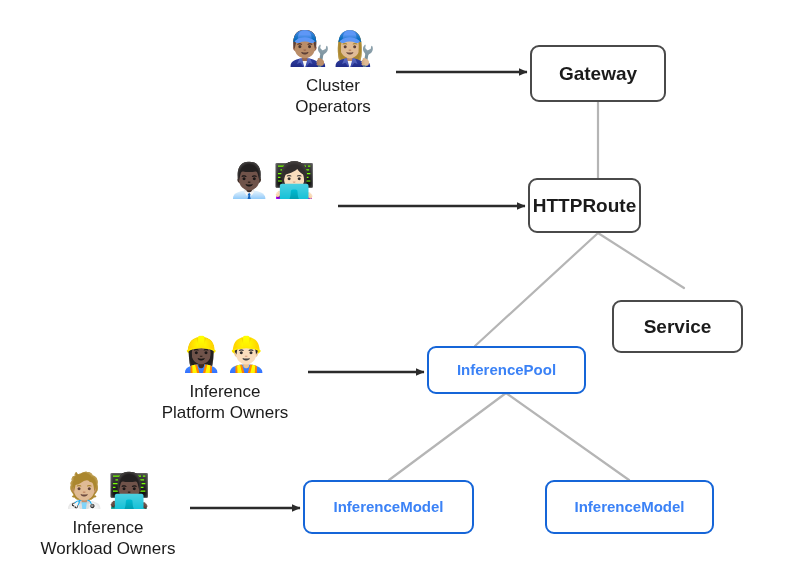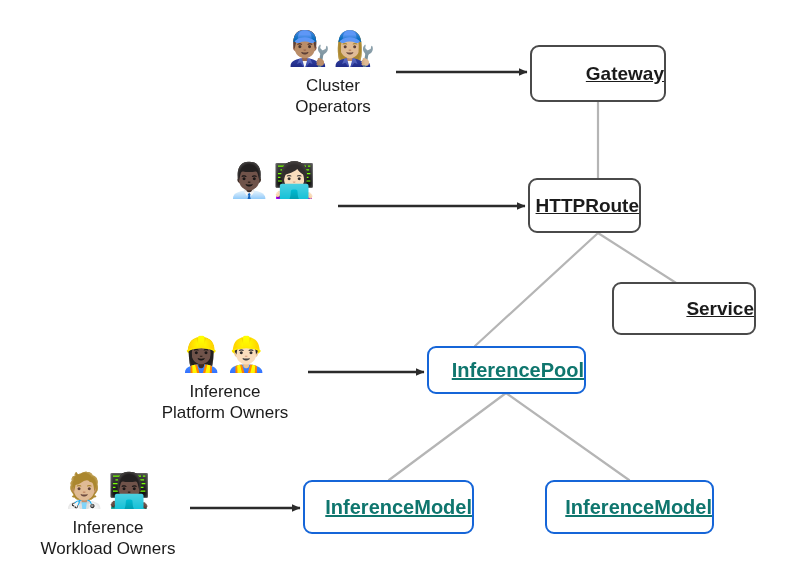--- a/index.html
+++ b/index.html
@@ -24,38 +24,37 @@
     height: 572px;
     pointer-events: none;
   }
 
   
   .node {
     position: absolute;
     box-sizing: border-box;
     display: flex;
     align-items: center;
-    justify-content: flex-end;
+    justify-content: center;
     background: #ffffff;
     border-radius: 9px;
     text-align: center;
     line-height: 1.15;
-    text-decoration: underline;
   }
   .node-core {
     border: 2px solid #4a4a4a;
     color: #1b1b1b;
     font-weight: bold;
     font-size: 19px;
   }
   .node-infer {
     border: 2.5px solid #1565d8;
-    color: #0f766e;
+    color: #3b82f6;
     font-weight: bold;
-    font-size: 20px;
+    font-size: 15px;
   }
 
   
   .persona {
     position: absolute;
     display: flex;
     flex-direction: column;
     align-items: center;
     width: 190px;
   }
@@ -104,21 +103,21 @@
   </svg>
 
   <div class="node node-core" style="left:530px; top:45px; width:136px; height:57px;">
     <span>Gateway</span>
   </div>
 
   <div class="node node-core" style="left:528px; top:178px; width:113px; height:55px;">
     <span>HTTPRoute</span>
   </div>
 
-  <div class="node node-core" style="left:612px; top:282px; width:144px; height:53px;">
+  <div class="node node-core" style="left:612px; top:300px; width:131px; height:53px;">
     <span>Service</span>
   </div>
 
   <div class="node node-infer" style="left:427px; top:346px; width:159px; height:48px;">
     <span>InferencePool</span>
   </div>
 
   <div class="node node-infer" style="left:303px; top:480px; width:171px; height:54px;">
     <span>InferenceModel</span>
   </div>

